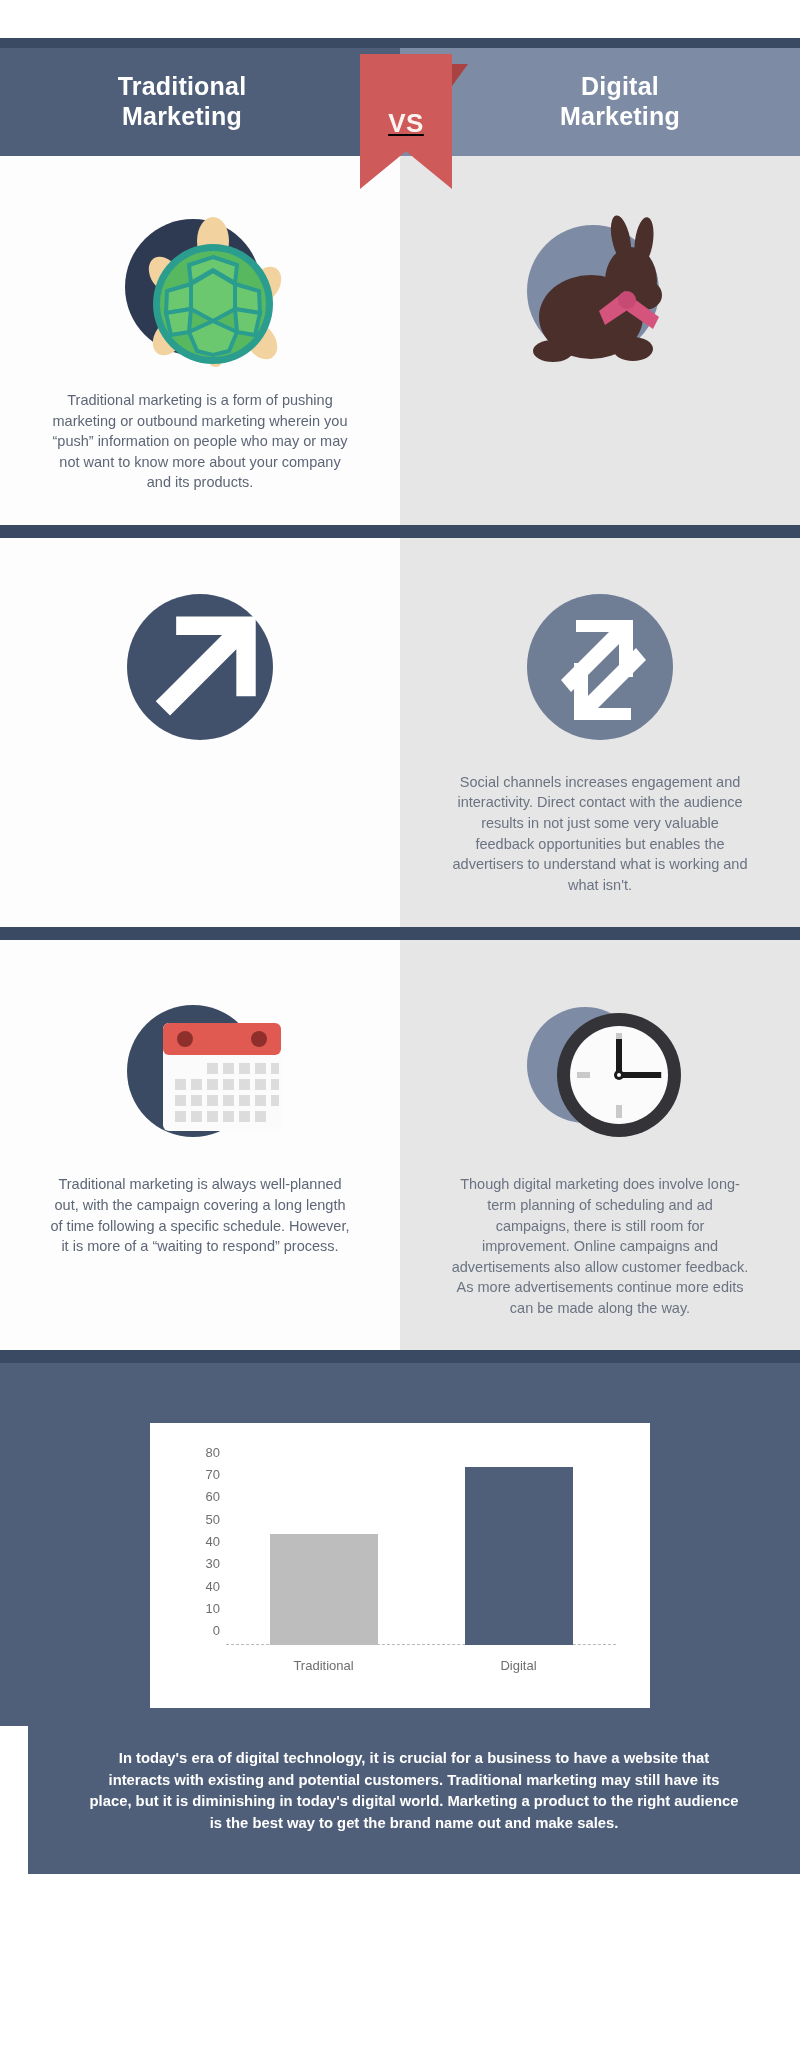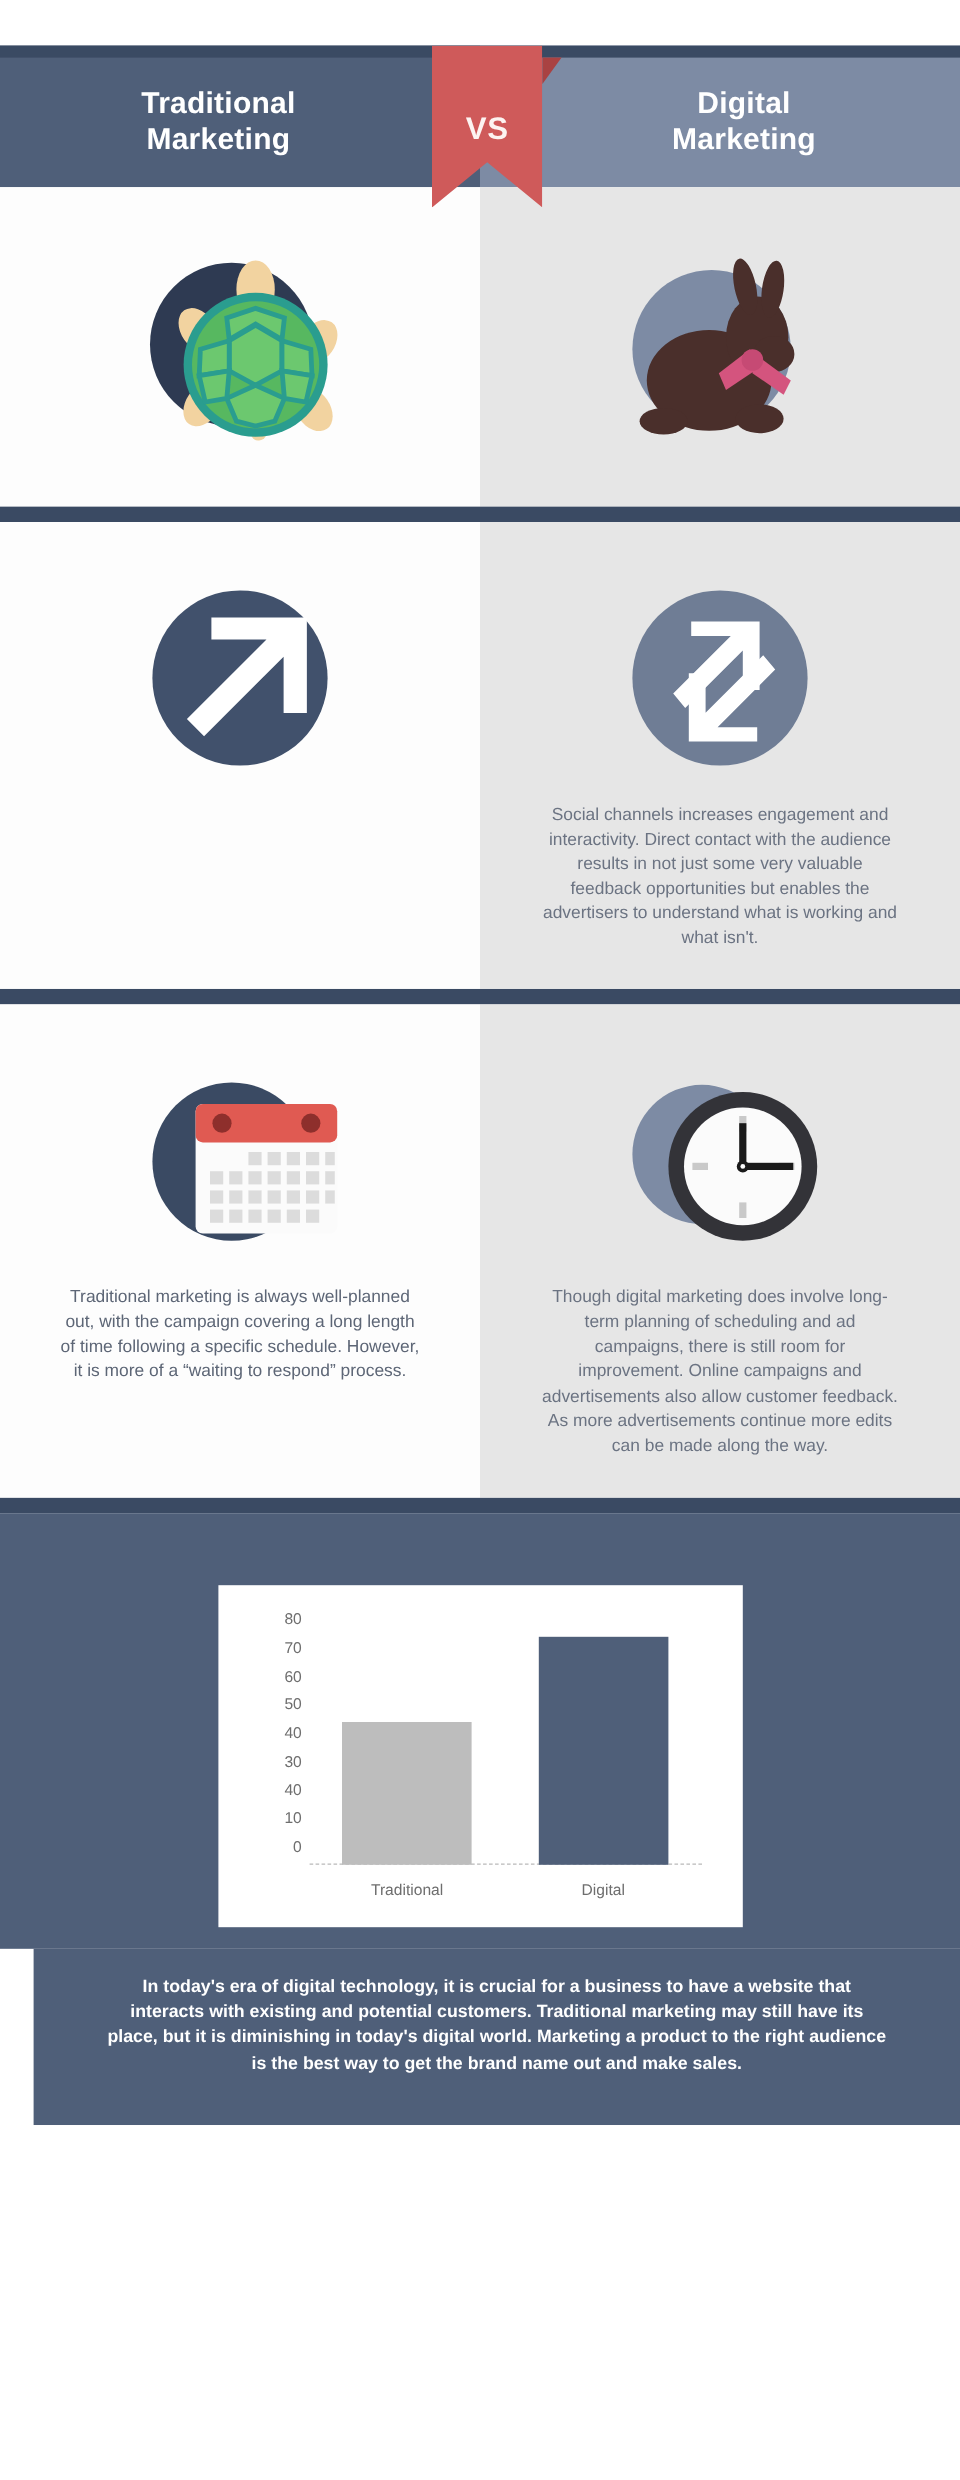--- a/index.html
+++ b/index.html
@@ -54,25 +54,26 @@
     letter-spacing: 0.2px;
     white-space: pre-line;
   }
   .header-col.left .header-title  { padding-right: 36px; }
   .header-col.right .header-title { padding-left: 40px; }
 
   
   .vs-ribbon {
     position: absolute;
     left: 50%;
-    top: 0px;
+    top: 16px;
     transform: translateX(-50%);
     width: 80px;
     z-index: 6;
     pointer-events: auto;
+    text-decoration: underline;
   }
   .vs-flag {
     position: relative;
     width: 92px;
     height: 135px;
     background: #cf5a5a;
     clip-path: polygon(0 0, 100% 0, 100% 100%, 50% 72%, 0 100%);
     display: flex;
     align-items: flex-start;
     justify-content: center;
@@ -132,25 +133,25 @@
     background: #3a4a63;
   }
 
   
   .chart-section {
     background: #4f5f79;
     padding: 60px 0 18px 0;
   }
   .chart-card {
     background: #ffffff;
-    width: 437px;
+    width: 500px;
     height: 285px;
     margin: 0 auto;
     box-sizing: border-box;
-    padding: 22px 24px 10px 18px;
+    padding: 22px 24px 21px 18px;
     position: relative;
   }
   .plot {
     position: relative;
     width: 100%;
     height: 100%;
   }
   .y-axis {
     position: absolute;
     left: 18px;
@@ -267,20 +268,21 @@
           <circle cx="100" cy="105" r="53" fill="#57b860"></circle>
           <polygon points="100,72 122,85 122,110 100,122 78,110 78,85" fill="#6cc86f" stroke="#2a9d8f" stroke-width="4"></polygon>
           <polygon points="100,58 124,66 122,84 100,71 78,84 76,66" fill="#6cc86f" stroke="#2a9d8f" stroke-width="4"></polygon>
           <polygon points="122,85 146,92 147,114 122,110" fill="#6cc86f" stroke="#2a9d8f" stroke-width="4"></polygon>
           <polygon points="78,85 54,92 53,114 78,110" fill="#6cc86f" stroke="#2a9d8f" stroke-width="4"></polygon>
           <polygon points="100,122 124,133 116,152 100,156 84,152 76,133" fill="#6cc86f" stroke="#2a9d8f" stroke-width="4"></polygon>
           <polygon points="122,110 147,114 142,136 124,133" fill="#6cc86f" stroke="#2a9d8f" stroke-width="4"></polygon>
           <polygon points="78,110 53,114 58,136 76,133" fill="#6cc86f" stroke="#2a9d8f" stroke-width="4"></polygon>
         </svg>
       </div>
+      <div class="cell-text">Traditional marketing is a form of pushing marketing or outbound marketing wherein you “push” information on people who may or may not want to know more about your company and its products.</div>
     </div>
 
     <div class="cell right">
       <div class="icon-wrap">
         <svg width="175" height="175" viewBox="0 0 175 175" aria-hidden="true">
           <circle cx="80" cy="92" r="66" fill="#7d8ba4"></circle>
           <ellipse cx="78" cy="118" rx="52" ry="42" fill="#4a2f2b"></ellipse>
           <ellipse cx="118" cy="82" rx="26" ry="34" fill="#4a2f2b"></ellipse>
           <ellipse cx="108" cy="40" rx="9" ry="24" fill="#4a2f2b" transform="rotate(-12 108 40)"></ellipse>
           <ellipse cx="131" cy="42" rx="9" ry="24" fill="#4a2f2b" transform="rotate(8 131 42)"></ellipse>

